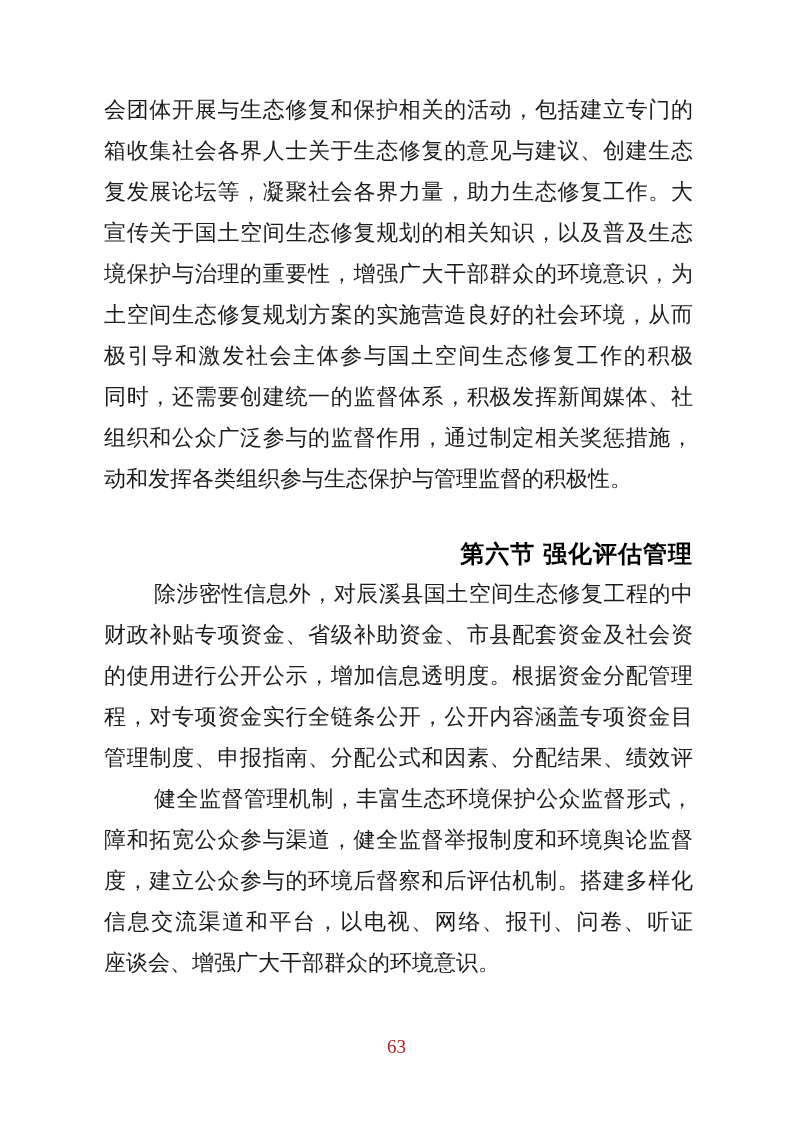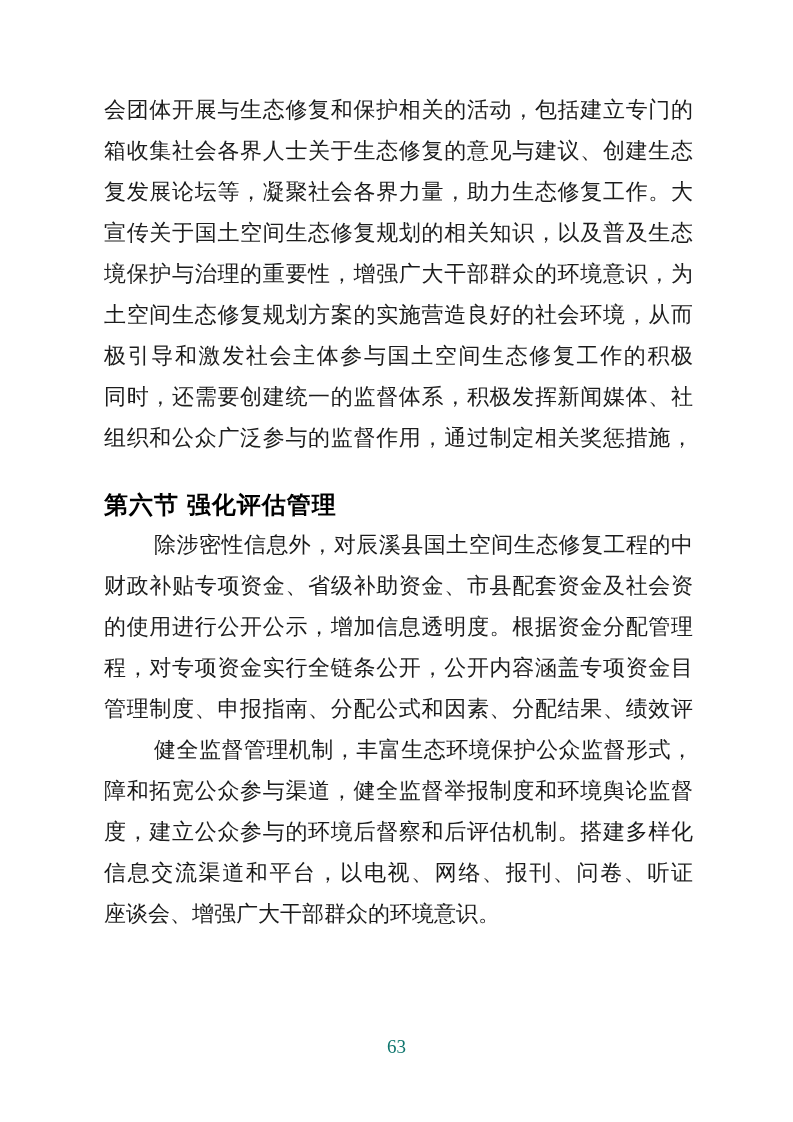--- a/index.html
+++ b/index.html
@@ -34,60 +34,61 @@
     text-align-last: justify;
     overflow: hidden;
   }
   .line.first {
     text-indent: 50px;
   }
   .line.last {
     text-align-last: left;
   }
   .section-heading {
-    margin: 28px 0 0 0;
+    margin: 36px 0 0 0;
     height: 38px;
     line-height: 38px;
-    text-align: left;
+    text-align: right;
     font-family: "Liberation Sans", "DejaVu Sans", sans-serif;
     font-weight: bold;
     font-size: 24px;
     color: #000000;
     letter-spacing: 1px;
   }
   .page-footer {
     position: absolute;
     left: 0;
     top: 1036px;
     width: 100%;
     text-align: center;
   }
   .page-number {
     font-size: 19px;
-    color: #0f766e;
+    color: #b91c1c;
     font-family: "Liberation Serif", "DejaVu Serif", serif;
   }
 </style>
 </head>
 <body>
 
 <div class="page">
 
   <div class="text-block">
 
     <div class="para">
       <div class="line">会团体开展与生态修复和保护相关的活动，包括建立专门的信</div>
       <div class="line">箱收集社会各界人士关于生态修复的意见与建议、创建生态修</div>
       <div class="line">复发展论坛等，凝聚社会各界力量，助力生态修复工作。大力</div>
       <div class="line">宣传关于国土空间生态修复规划的相关知识，以及普及生态环</div>
       <div class="line">境保护与治理的重要性，增强广大干部群众的环境意识，为国</div>
       <div class="line">土空间生态修复规划方案的实施营造良好的社会环境，从而积</div>
       <div class="line">极引导和激发社会主体参与国土空间生态修复工作的积极性。</div>
       <div class="line">同时，还需要创建统一的监督体系，积极发挥新闻媒体、社会</div>
       <div class="line">组织和公众广泛参与的监督作用，通过制定相关奖惩措施，调</div>
+      <div class="line last">动和发挥各类组织参与生态保护与管理监督的积极性。</div>
     </div>
 
     <h2 class="section-heading">第六节 强化评估管理</h2>
 
     <div class="para">
       <div class="line first">除涉密性信息外，对辰溪县国土空间生态修复工程的中央</div>
       <div class="line">财政补贴专项资金、省级补助资金、市县配套资金及社会资本</div>
       <div class="line">的使用进行公开公示，增加信息透明度。根据资金分配管理流</div>
       <div class="line">程，对专项资金实行全链条公开，公开内容涵盖专项资金目录、</div>
       <div class="line">管理制度、申报指南、分配公式和因素、分配结果、绩效评价</div>

